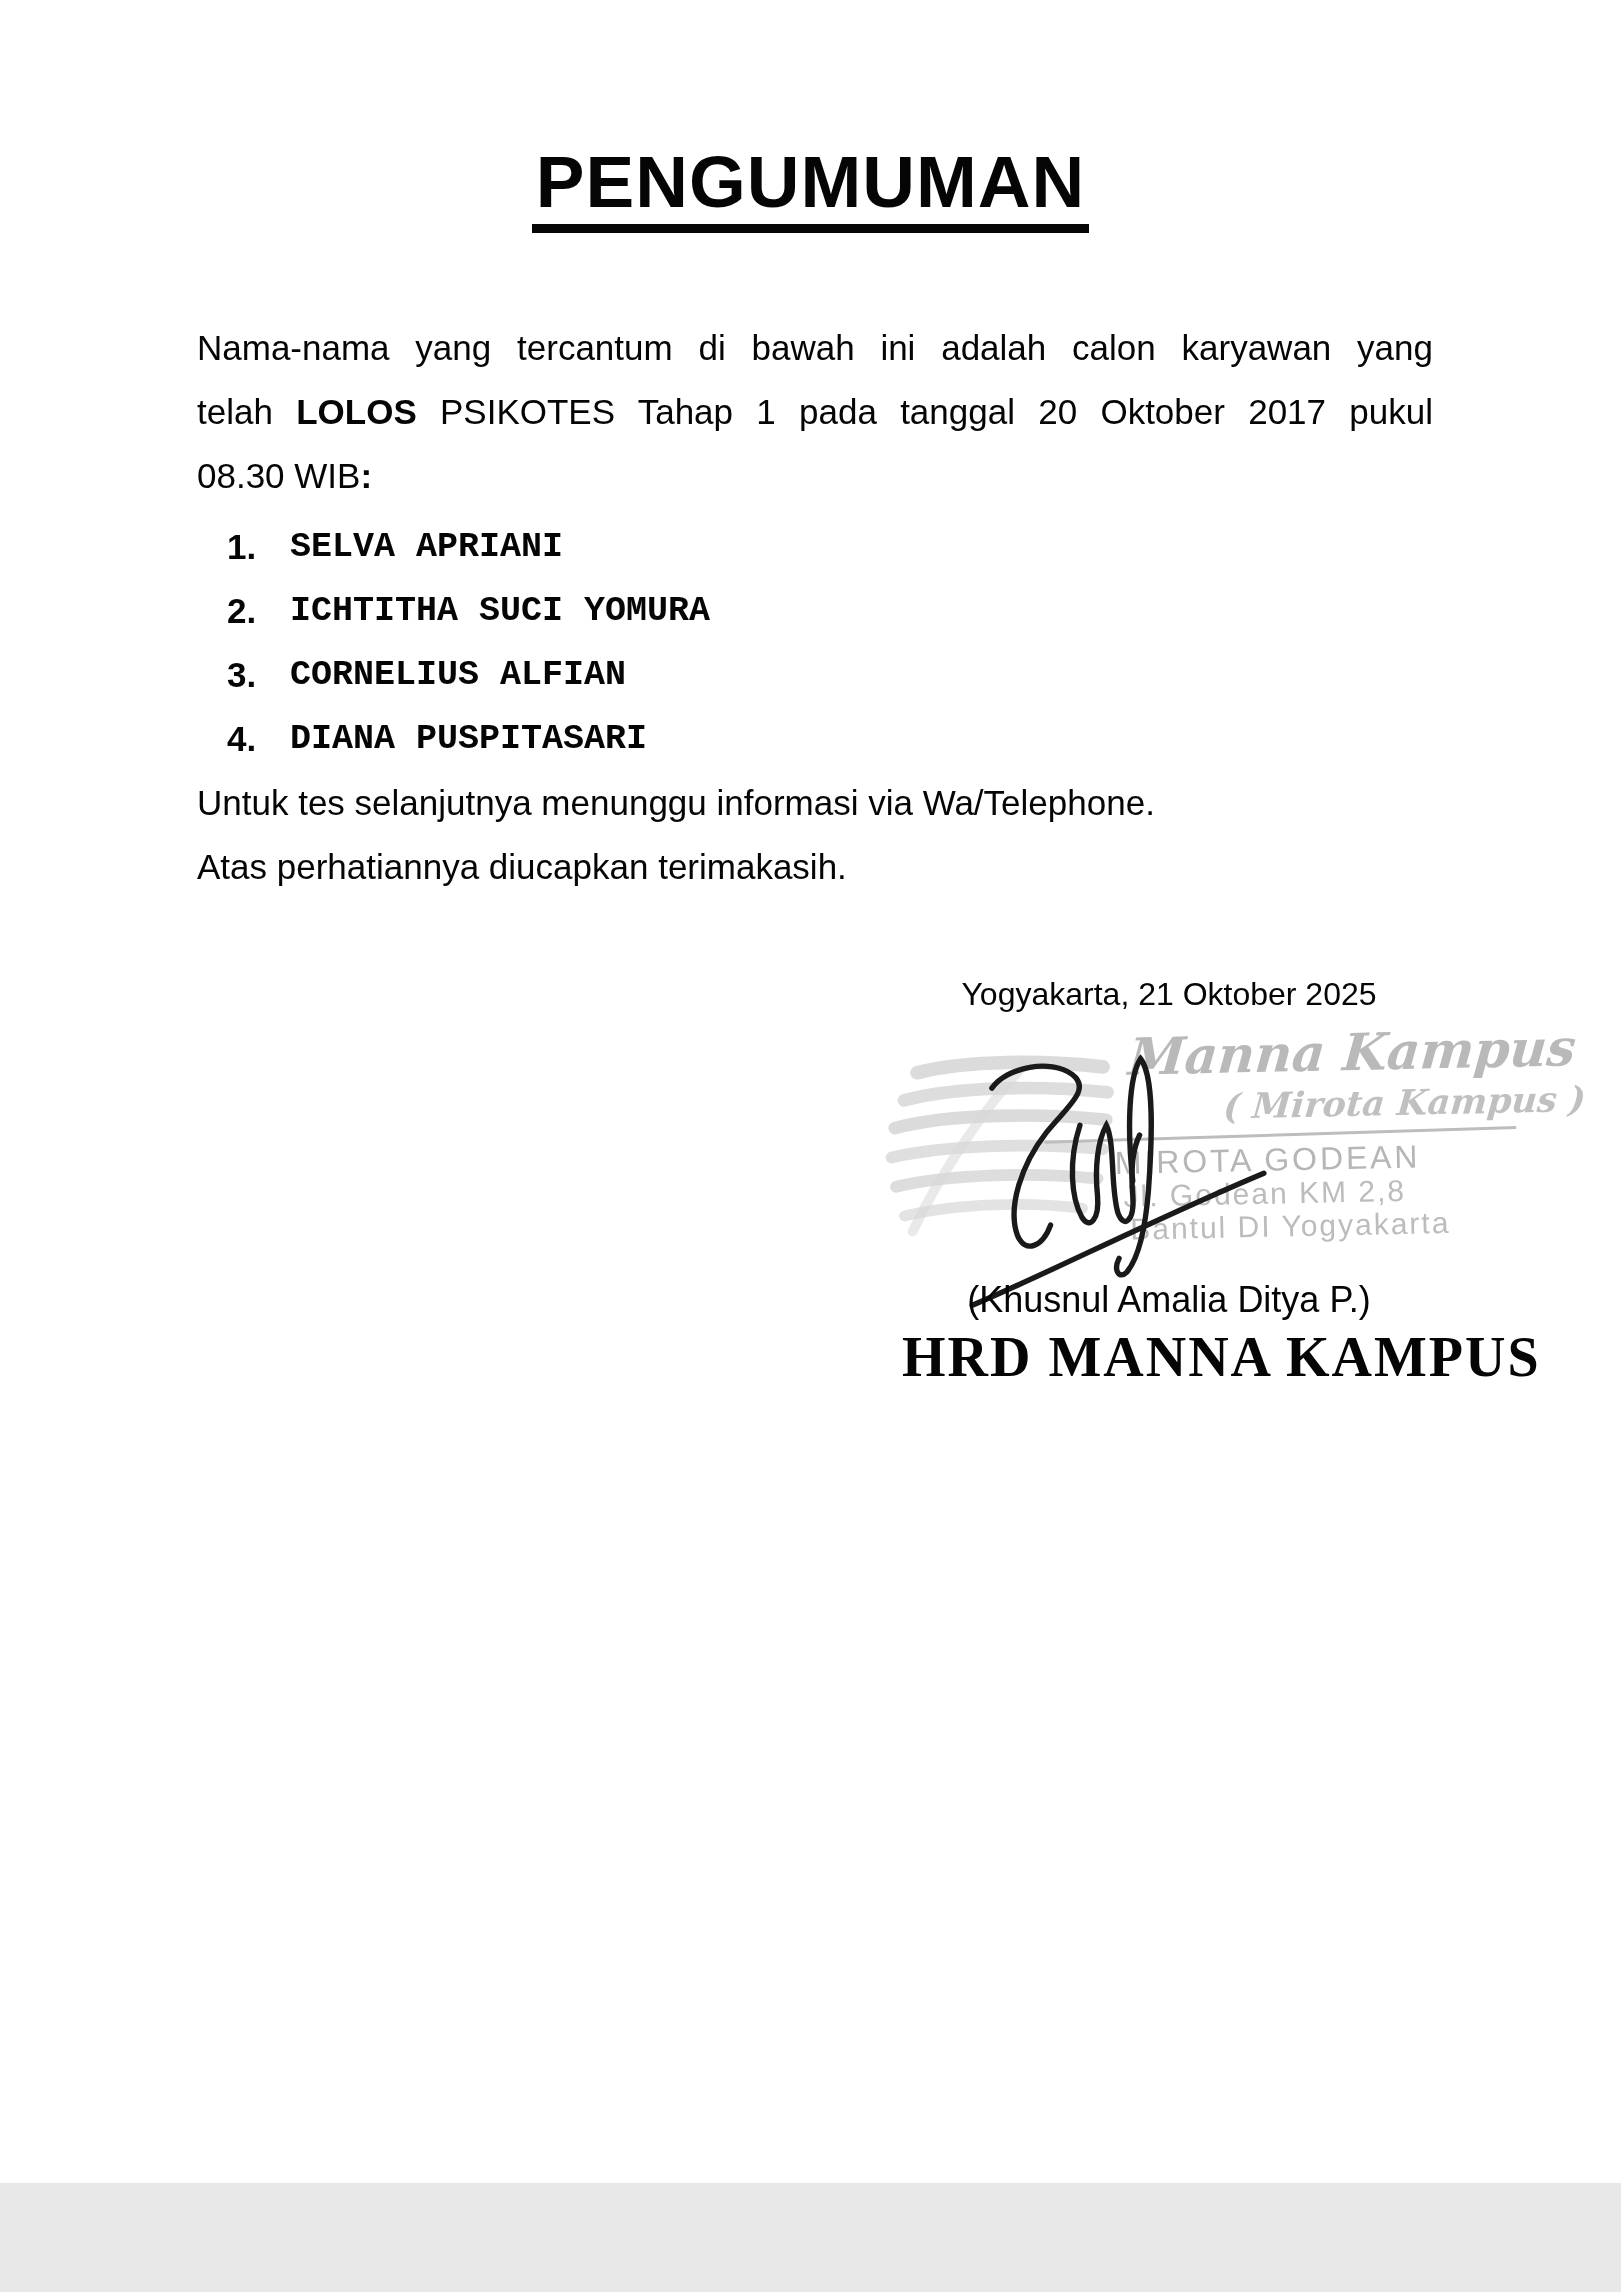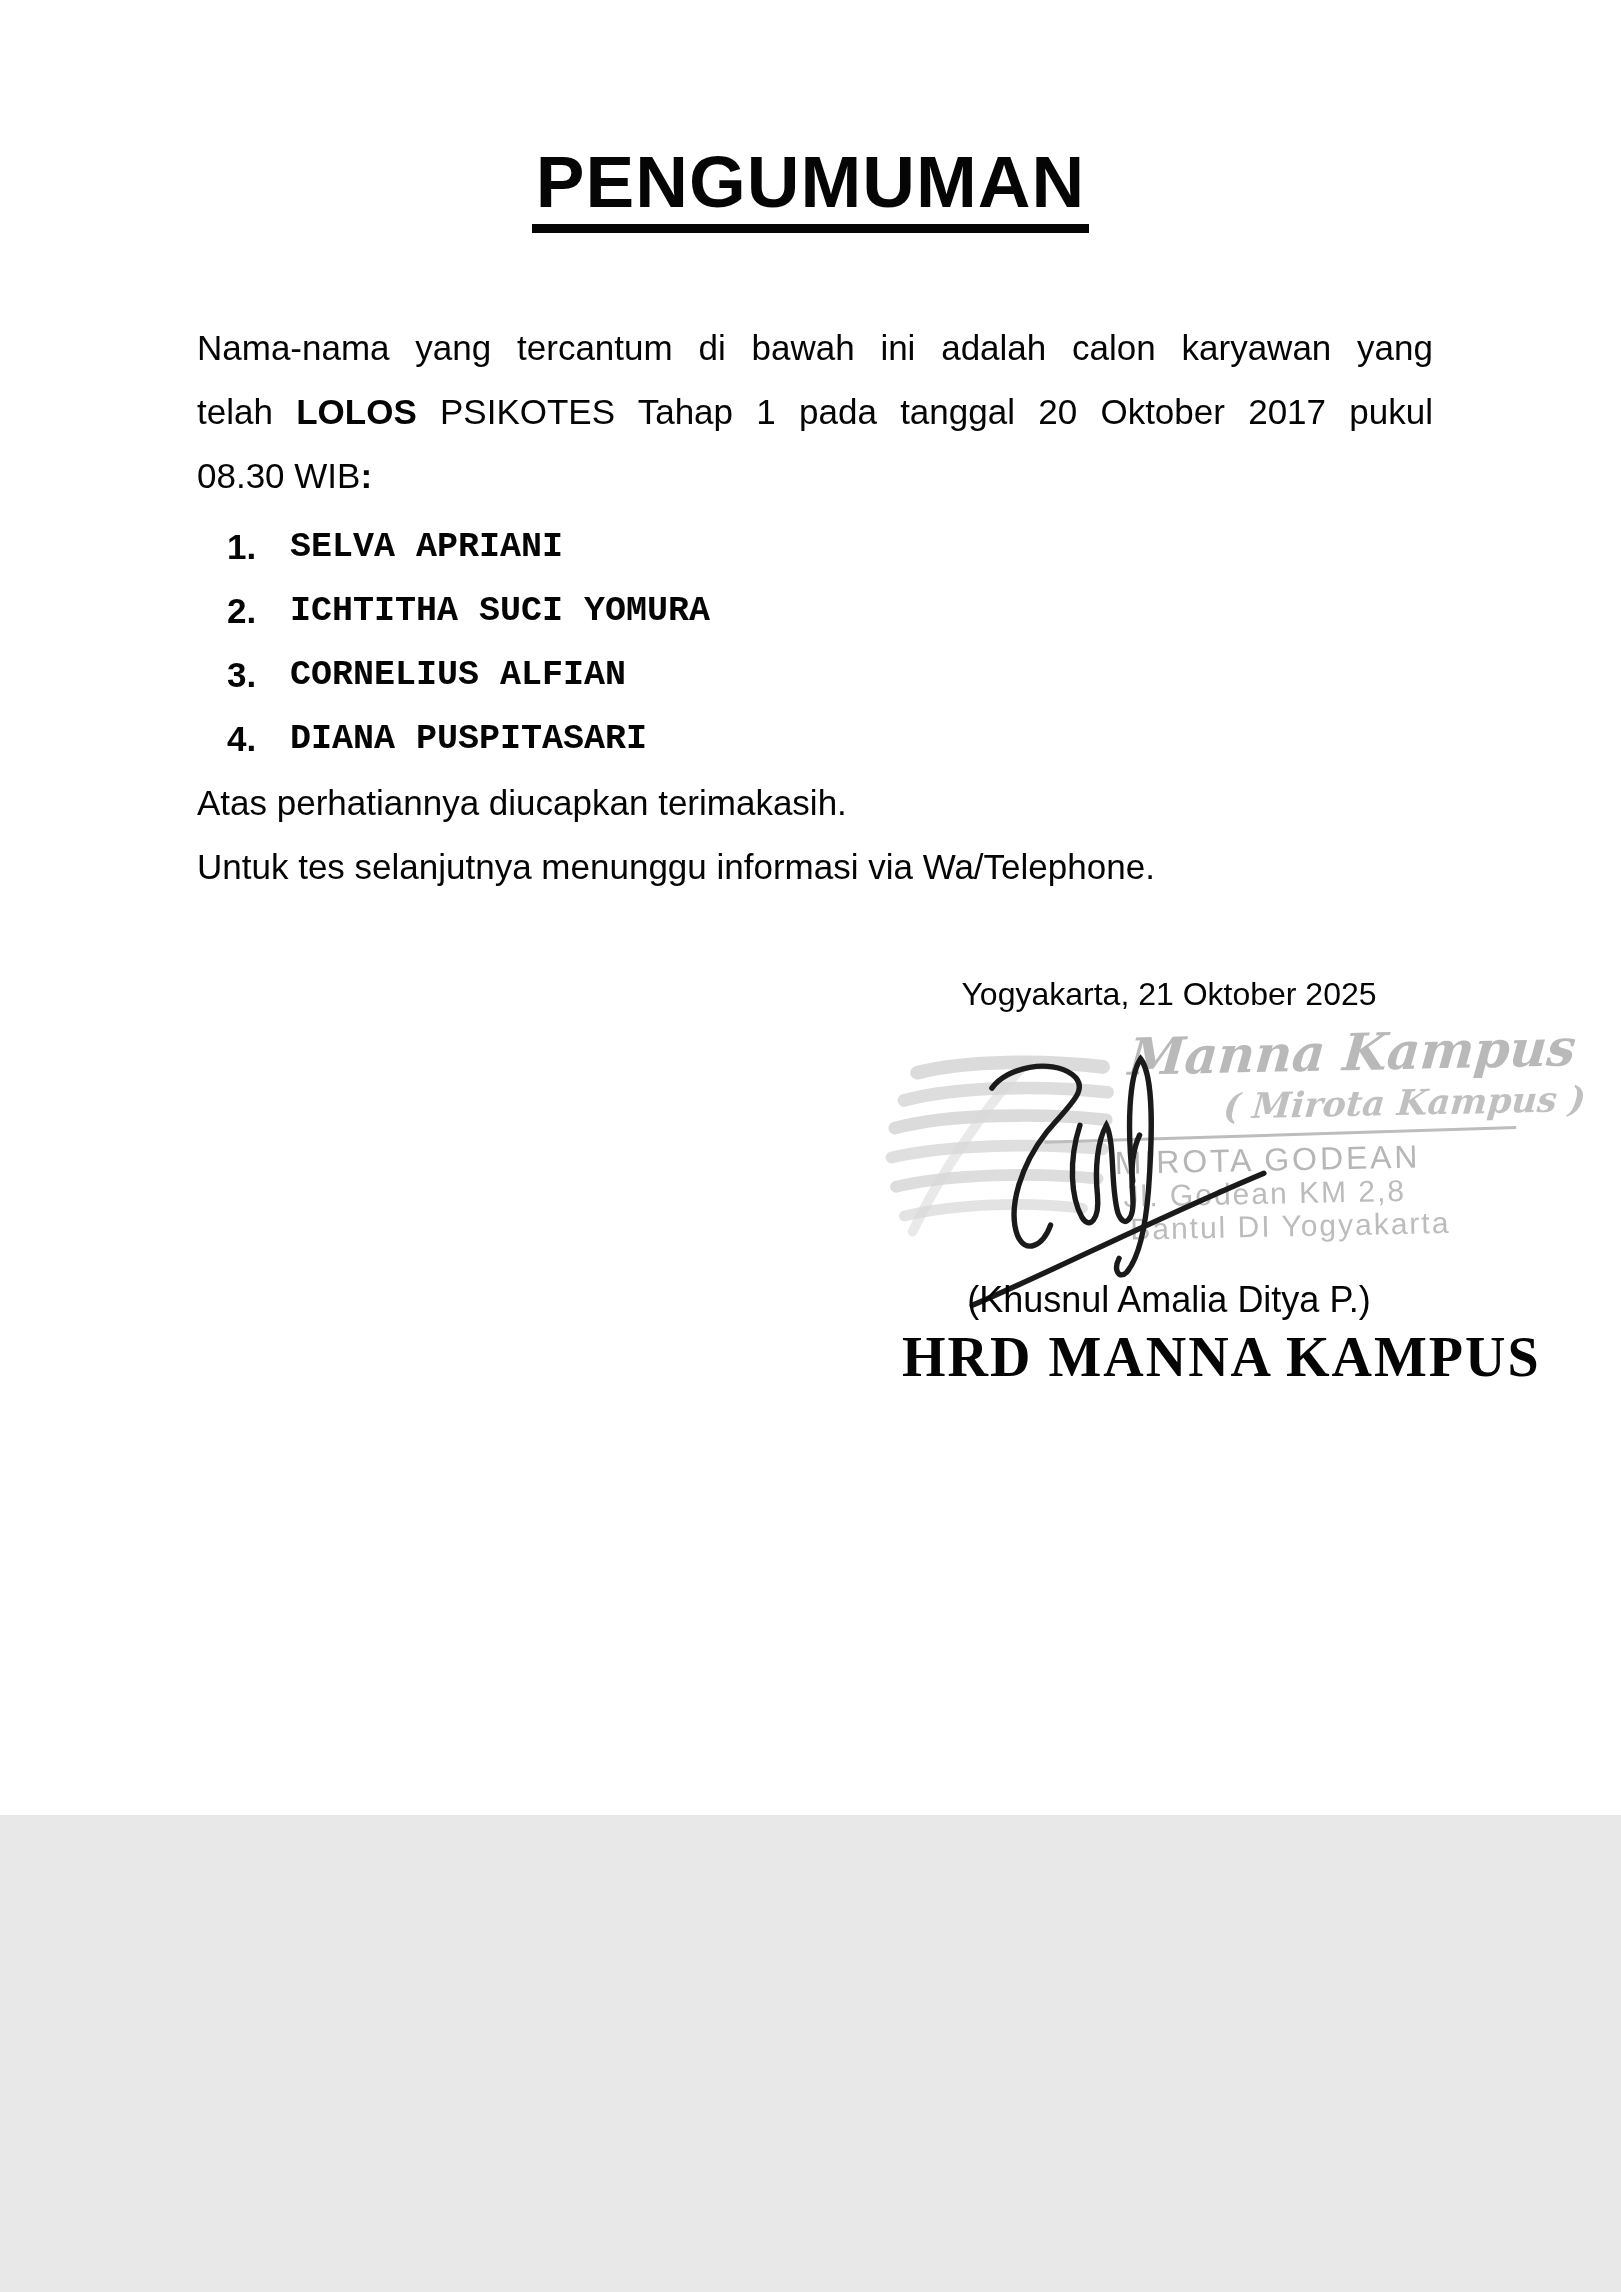--- a/index.html
+++ b/index.html
@@ -1,18 +1,18 @@
 <!DOCTYPE html>
 <html><head>
 <meta charset="utf-8">
 <style>
   html,body{margin:0;padding:0;background:#e8e8e8;}
   .page{
     position:relative;
-    width:1621px;height:1815px;
+    width:1621px;height:2183px;
     background:#ffffff;
     overflow:hidden;
     font-family:"Liberation Sans","DejaVu Sans",sans-serif;
     color:#050505;
   }
   
   .title-wrap{position:absolute;left:193px;top:145px;width:1235px;text-align:center;}
   .doc-title{
     display:inline-block;
     font-size:73px;font-weight:bold;letter-spacing:1px;
@@ -92,22 +92,22 @@
       <span class="cand-no">3.</span>
       <span class="cand-name">CORNELIUS ALFIAN</span>
     </div>
     <div class="cand-item">
       <span class="cand-no">4.</span>
       <span class="cand-name">DIANA PUSPITASARI</span>
     </div>
   </div>
 
   <div class="body-block notes">
+    <div>Untuk tes selanjutnya menunggu informasi via Wa/Telephone.</div>
     <div>Atas perhatiannya diucapkan terimakasih.</div>
-    <div>Untuk tes selanjutnya menunggu informasi via Wa/Telephone.</div>
   </div>
 
   <div class="sig-col">
     <div class="date-line">Yogyakarta, 21 Oktober 2025</div>
   </div>
 
   <div class="stamp">
     <svg class="logo" width="235" height="196" viewBox="0 0 240 200">
       <g fill="none" stroke="#d7d7d7" stroke-linecap="round">
         <path d="M38 18 C 90 6, 170 8, 228 16" stroke-width="14" opacity="0.9"></path>

